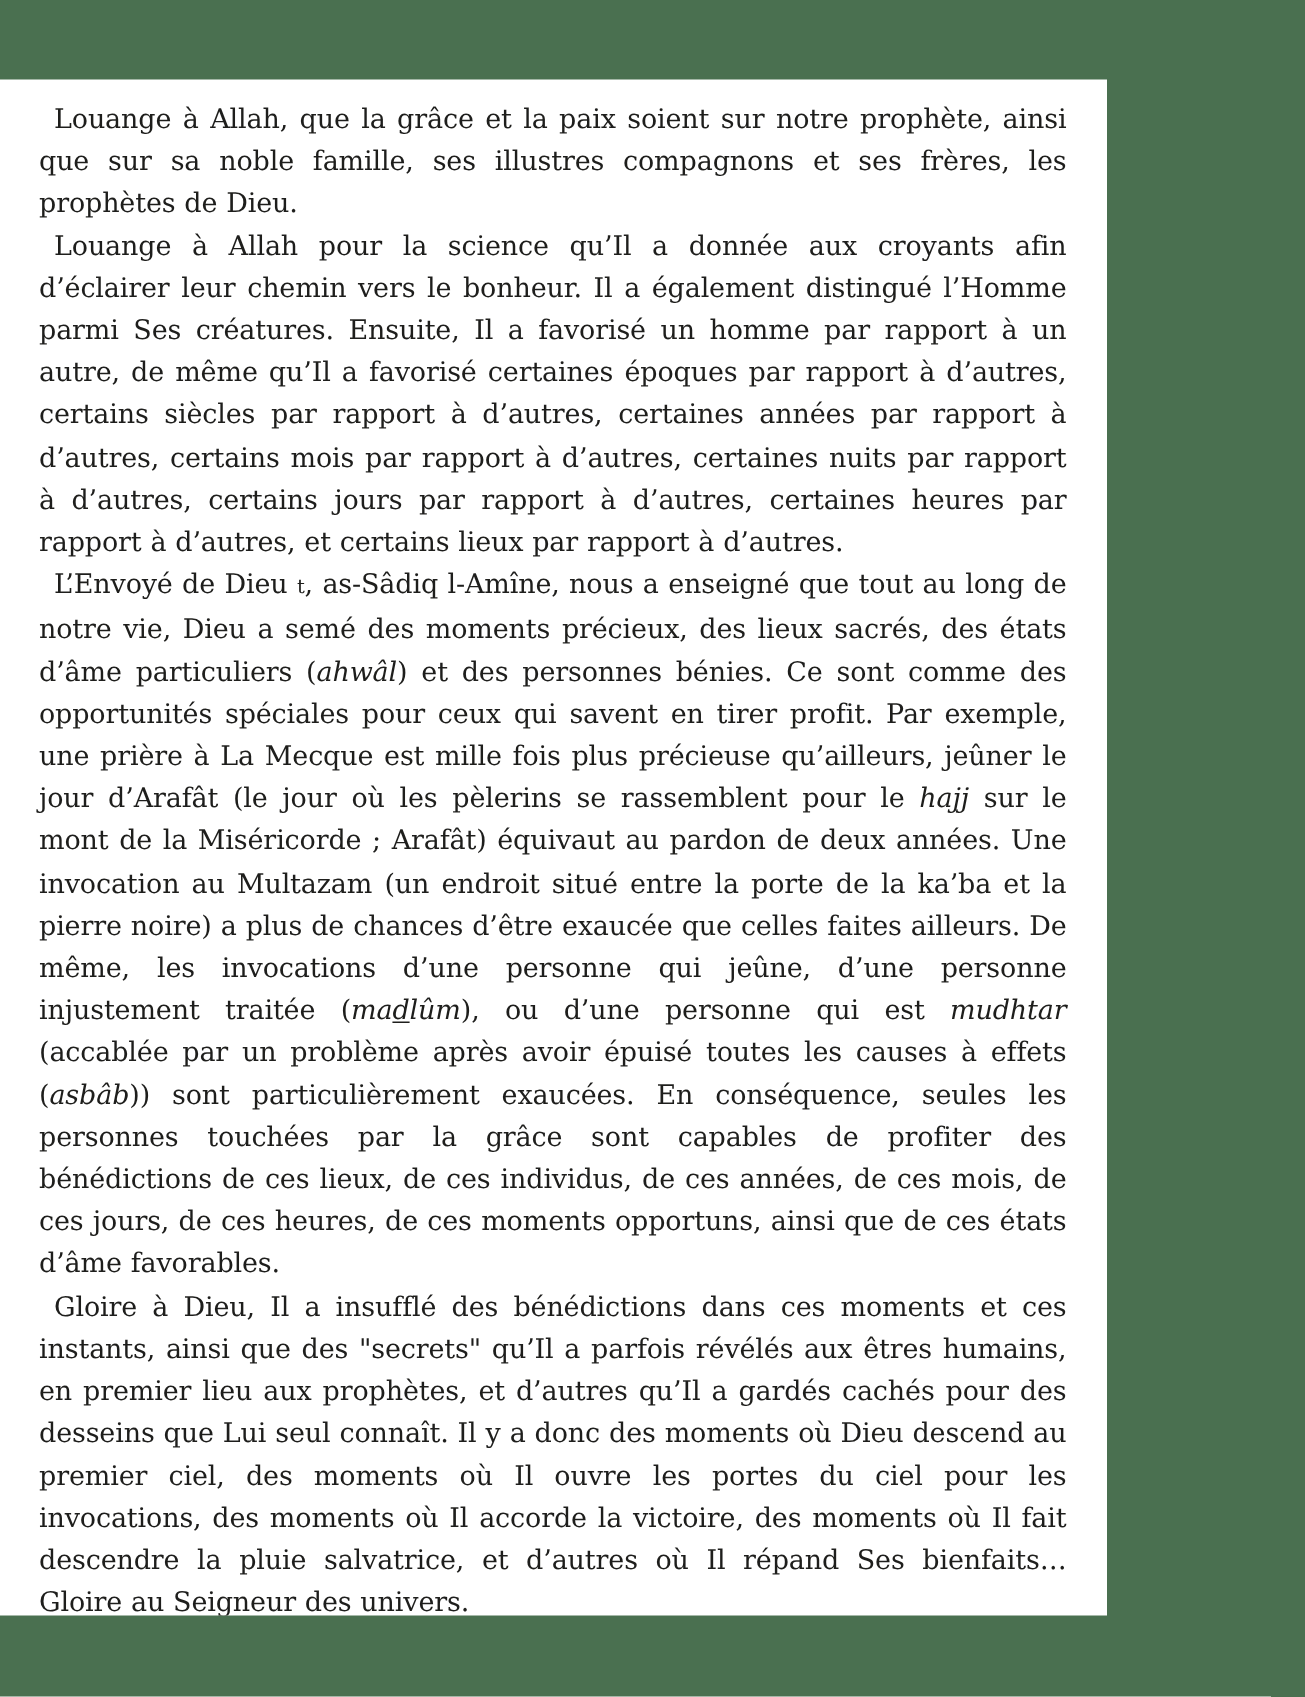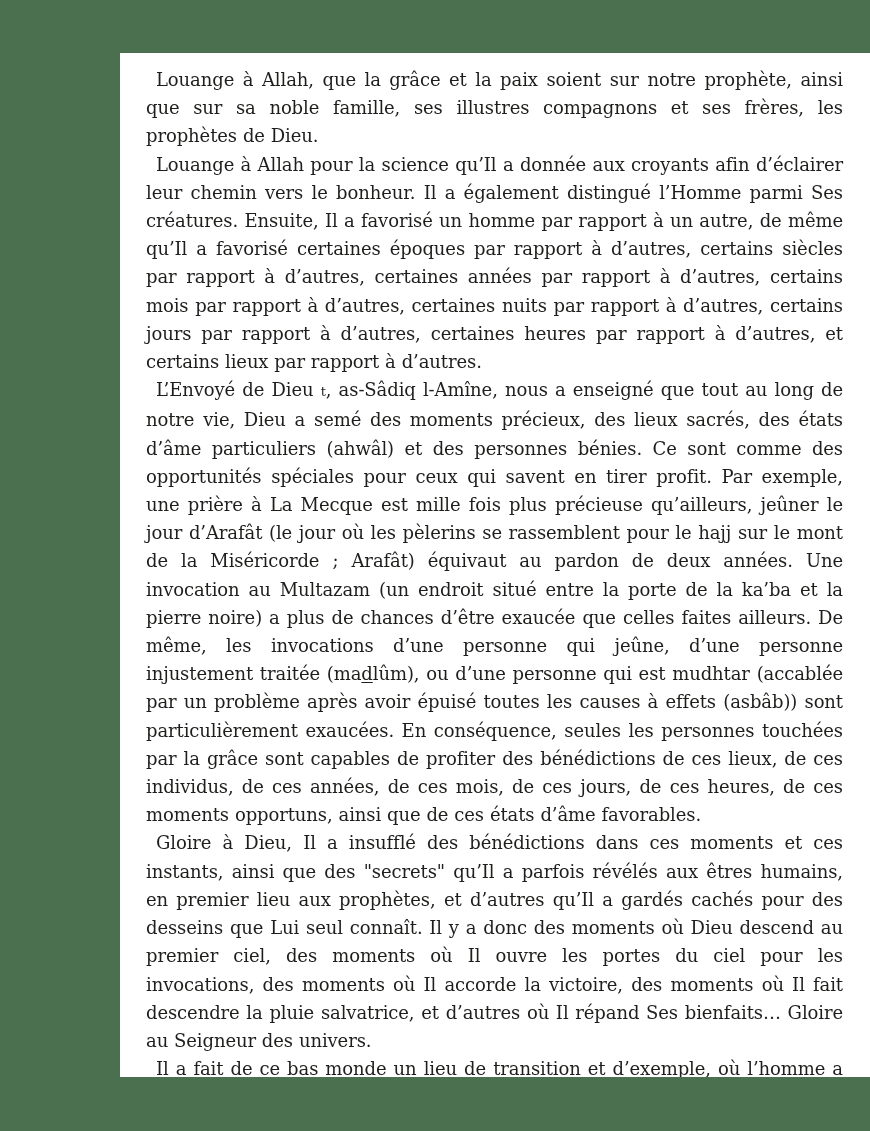--- a/index.html
+++ b/index.html
@@ -7,24 +7,24 @@
     padding: 0;
   }
   body {
     width: 870px;
     height: 1131px;
     overflow: hidden;
     background: #4a7050;
     font-family: "DejaVu Serif", serif;
   }
   .canvas {
-    width: 870px;
+    width: 738px;
     height: 1131px;
     display: flex;
-    justify-content: flex-end;
+    justify-content: flex-start;
   }
   .paper {
     box-sizing: border-box;
     width: 750px;
     height: 1024px;
     margin-top: 53px;
     background: #ffffff;
     padding: 13px 27px 18px 26px;
     overflow: hidden;
   }
@@ -33,21 +33,21 @@
     padding: 0;
     text-align: justify;
     text-indent: 10px;
     font-size: 18px;
     line-height: 28.2px;
     color: #1e1e1c;
     letter-spacing: -0.1px;
     word-spacing: 0.3px;
   }
   .para span { white-space: pre-wrap; }
-  .italic { }
+  .italic { font-style: italic; }
   .underline { text-decoration: underline; text-underline-offset: 2px; }
   .sym { font-size: 72%; }
 </style>
 </head>
 <body style="background: rgb(74, 112, 80);">
 
 <div class="canvas">
   <div class="paper" style="background: rgb(255, 255, 255);">
     <p class="para" style="color: rgb(30, 30, 28);"><span>Louange à Allah, que la grâce et la paix soient sur notre prophète, ainsi que sur sa noble famille, ses illustres compagnons et ses frères, les prophètes de Dieu.</span></p>
     <p class="para" style="color: rgb(30, 30, 28);"><span>Louange à Allah pour la science qu’Il a donnée aux croyants afin d’éclairer leur chemin vers le bonheur. Il a également distingué l’Homme parmi Ses créatures. Ensuite, Il a favorisé un homme par rapport à un autre, de même qu’Il a favorisé certaines époques par rapport à d’autres, certains siècles par rapport à d’autres, certaines années par rapport à d’autres, certains mois par rapport à d’autres, certaines nuits par rapport à d’autres, certains jours par rapport à d’autres, certaines heures par rapport à d’autres, et certains lieux par rapport à d’autres.</span></p>

